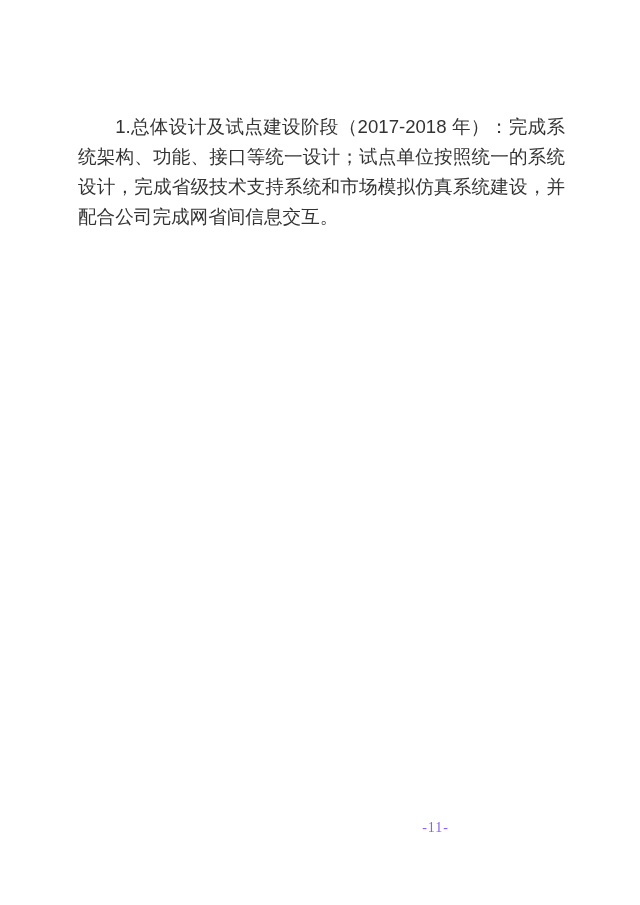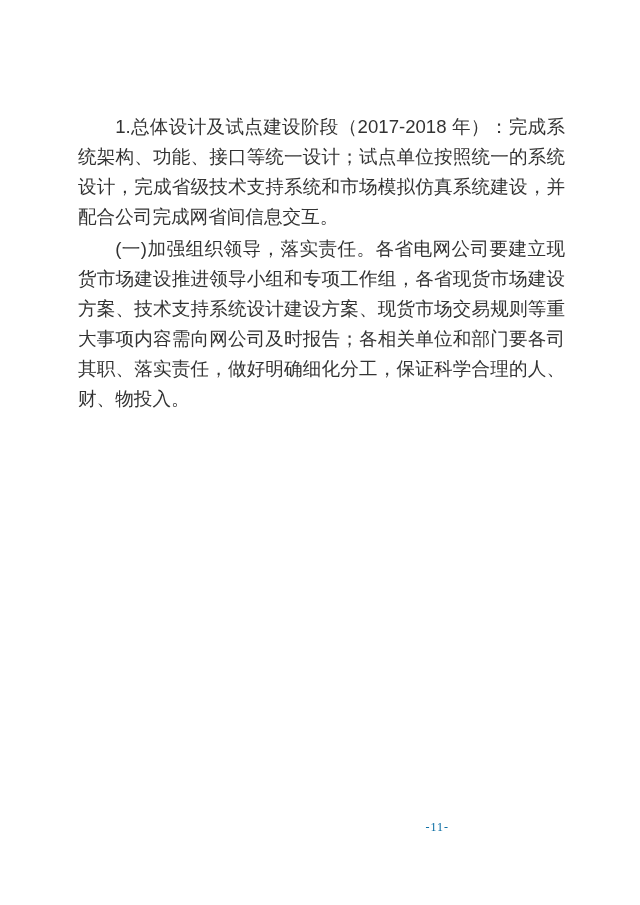--- a/index.html
+++ b/index.html
@@ -38,28 +38,27 @@
     padding: 0;
     text-indent: 2em;
   }
   .doc-body p + p {
     margin-top: 2px;
   }
   .page-number {
     position: absolute;
     right: 75px;
     top: 820px;
-    color: #0369a1;
+    color: #8b5cf6;
     font-family: "Liberation Serif", serif;
-    font-size: 12px;
+    font-size: 14px;
     letter-spacing: 1px;
   }
 </style>
 </head>
 <body>
 
 <div class="page">
   <div class="doc-body">
     <p>1.总体设计及试点建设阶段（2017-2018 年）：完成系统架构、功能、接口等统一设计；试点单位按照统一的系统设计，完成省级技术支持系统和市场模拟仿真系统建设，并配合公司完成网省间信息交互。</p>
-    <p>(一)加强组织领导，落实责任。各省电网公司要建立现货市场建设推进领导小组和专项工作组，各省现货市场建设方案、技术支持系统设计建设方案、现货市场交易规则等重大事项内容需向网公司及时报告；各相关单位和部门要各司其职、落实责任，做好明确细化分工，保证科学合理的人、财、物投入。</p>
   </div>
   <div class="page-number">-11-</div>
 </div>
 
 </body></html>

